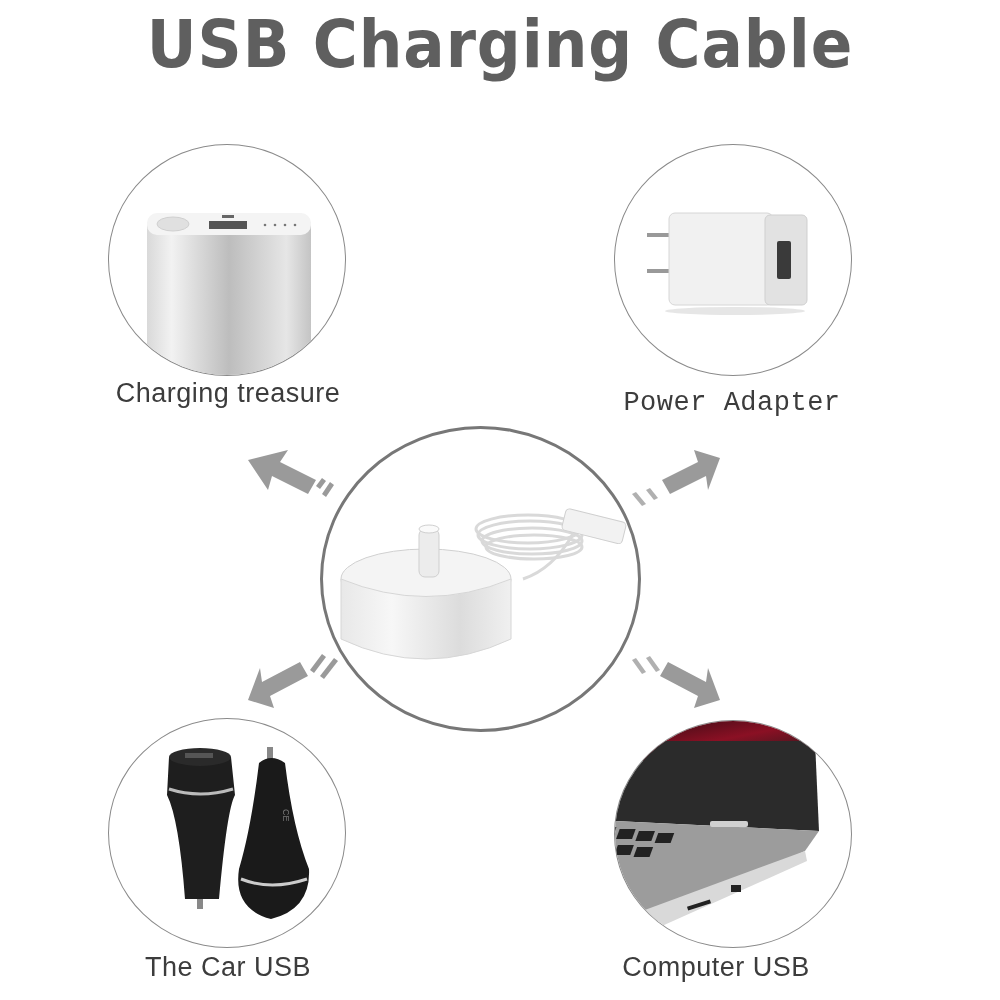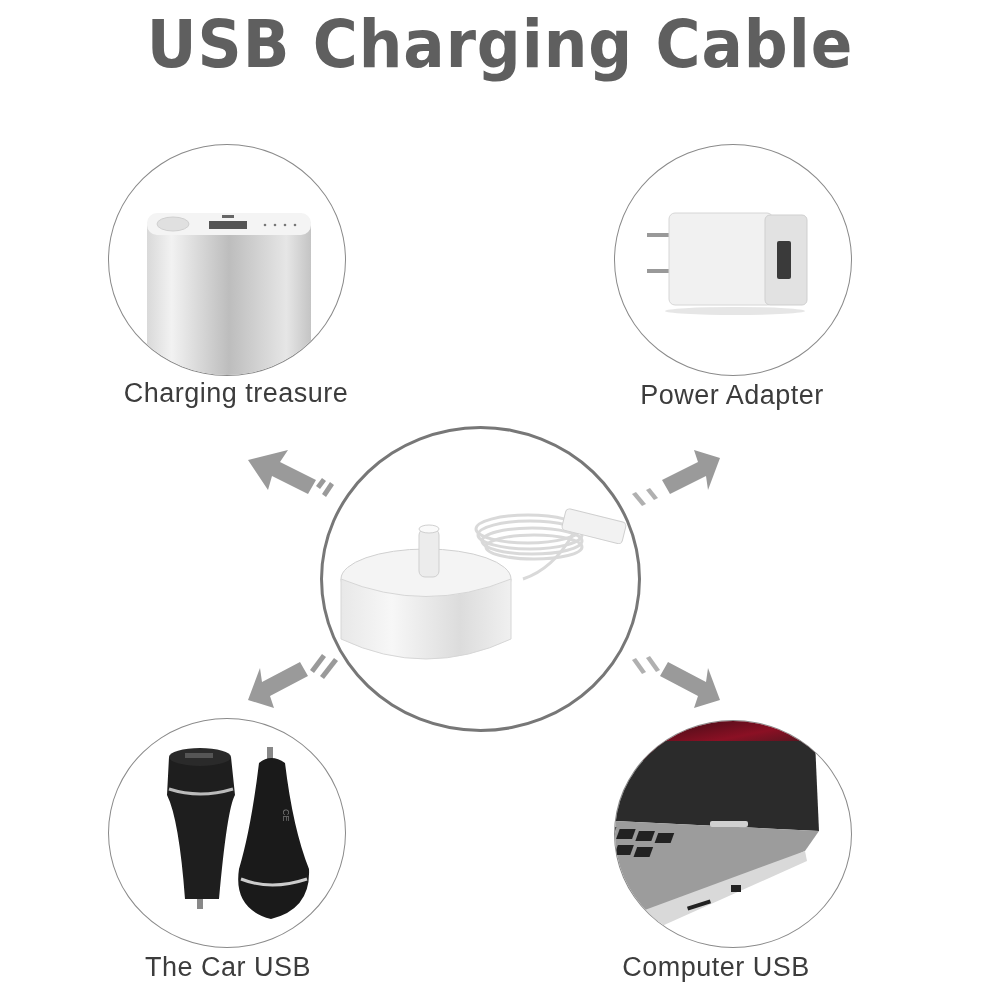--- a/index.html
+++ b/index.html
@@ -48,33 +48,33 @@
     <rect x="38" y="68" width="164" height="22" rx="10" fill="#f4f4f4"></rect>
     <ellipse cx="64" cy="79" rx="16" ry="7" fill="#e0e0e0" stroke="#cfcfcf"></ellipse>
     <rect x="100" y="76" width="38" height="8" fill="#555"></rect>
     <rect x="113" y="70" width="12" height="3" fill="#666"></rect>
     <circle cx="156" cy="80" r="1.3" fill="#777"></circle>
       <circle cx="166" cy="80" r="1.3" fill="#777"></circle>
     <circle cx="176" cy="80" r="1.3" fill="#777"></circle>
       <circle cx="186" cy="80" r="1.3" fill="#777"></circle>
   </svg>
 </div>
-<div class="label" style="left:86px;top:378px;">Charging treasure</div>
+<div class="label" style="left:78px;top:378px;">Charging treasure</div>
 
 <div class="circle" style="left:614px;top:144px;width:236px;height:230px;">
   <svg width="236" height="230" viewBox="0 0 236 230">
     <rect x="32" y="88" width="24" height="4" fill="#999"></rect>
     <rect x="32" y="124" width="24" height="4" fill="#999"></rect>
     <rect x="54" y="68" width="104" height="92" rx="6" fill="#f1f1f1" stroke="#d6d6d6"></rect>
     <rect x="150" y="70" width="42" height="90" rx="5" fill="#e2e2e2" stroke="#cfcfcf"></rect>
     <rect x="162" y="96" width="14" height="38" rx="2" fill="#3a3a3a"></rect>
     <ellipse cx="120" cy="166" rx="70" ry="4" fill="#e6e6e6"></ellipse>
   </svg>
 </div>
-<div class="label" style="left:582px;top:380px;">Power Adapter</div>
+<div class="label" style="left:582px;top:388px;font-family:Liberation Mono, monospace;">Power Adapter</div>
 
 <svg class="arrow" style="left:244px;top:448px;" width="100" height="70" viewBox="0 0 100 70">
   <polygon points="4,12 44,2 36,14 72,32 64,46 28,28 24,42" fill="#9a9a9a"></polygon>
   <polygon points="72,38 78,30 82,33 76,41" fill="#9a9a9a"></polygon>
   <polygon points="78,46 86,34 90,37 82,49" fill="#9a9a9a"></polygon>
 </svg>
 <svg class="arrow" style="left:624px;top:448px;" width="100" height="70" viewBox="0 0 100 70">
   <polygon points="96,10 70,2 74,14 38,32 46,46 82,28 84,42" fill="#9a9a9a"></polygon>
   <polygon points="26,40 34,50 30,52 22,42" fill="#b0b0b0"></polygon>
   <polygon points="12,44 22,56 18,58 8,46" fill="#b0b0b0"></polygon>

